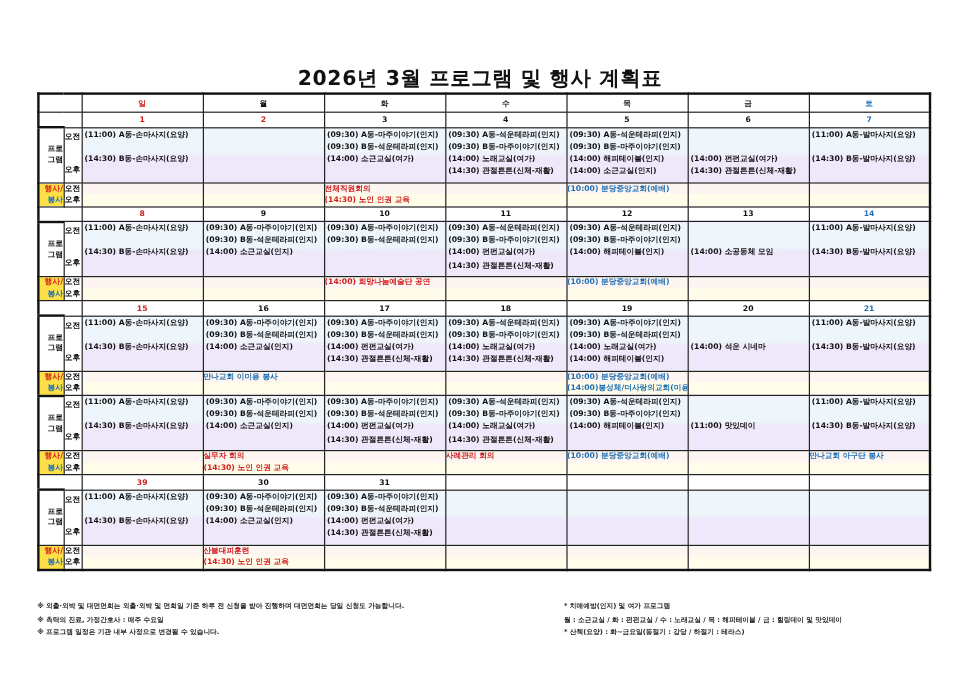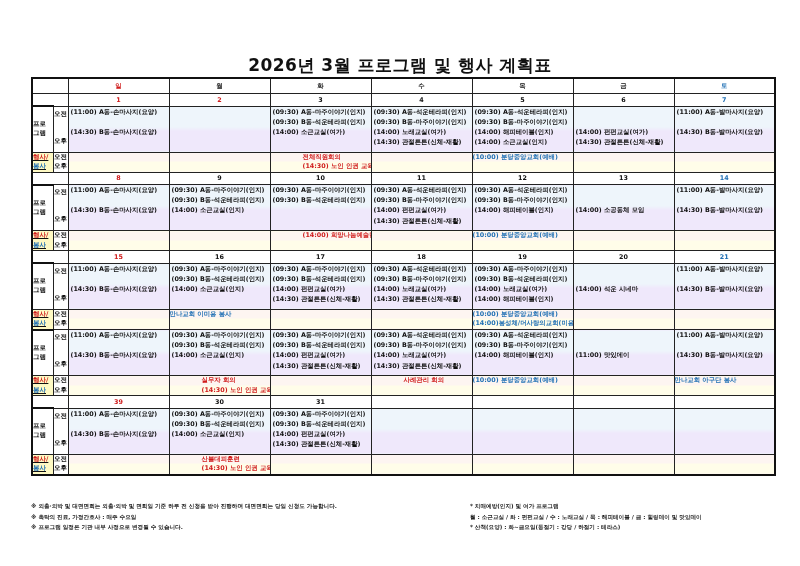--- a/index.html
+++ b/index.html
@@ -6,29 +6,29 @@
   body { width:800px; height:566px; position:relative; font-family:"DejaVu Sans", "Liberation Sans", sans-serif; color:#111; overflow:hidden; }
   .title { position:absolute; left:0; top:54px; width:800px; text-align:center; font-size:17px; font-weight:bold; letter-spacing:0.5px; }
   table.cal { position:absolute; left:31px; top:77px; border-collapse:collapse; table-layout:fixed; width:741px; border:2px solid #111; }
   table.cal td { border:1px solid #222; padding:0; vertical-align:top; font-size:6.4px; line-height:10.2px; overflow:hidden; white-space:nowrap; }
   col.c-l1 { width:21px; } col.c-l2 { width:15px; }
   col.c-d { width:101px; }
   .dow td { height:14px; text-align:center; vertical-align:middle !important; font-size:10px; font-weight:bold; border-bottom:1px solid #222; }
   .dnum td { height:11px; text-align:center; vertical-align:middle !important; font-size:9px; line-height:11px; font-weight:bold; background:#fff; border-top:2px solid #111; }
   .red { color:#d01c1c; } .blue { color:#1f6fb4; }
   .prog td.day { height:45px; background:linear-gradient(#eef5fb 0%, #eef5fb 45%, #efe8fb 55%, #efe8fb 100%); padding-left:2px; }
-  .prog td.lab1 { text-align:left; vertical-align:middle; font-size:6.5px; line-height:9px; font-weight:bold; border-top:2px solid #111; }
+  .prog td.lab1 { text-align:right; vertical-align:middle; font-size:6.5px; line-height:9px; font-weight:bold; border-top:2px solid #111; }
   .prog td.lab2 { font-size:6.5px; line-height:9px; font-weight:bold; }
   .prog td { border-top:2px solid #111; }
   .evt td { height:19px; background:linear-gradient(#fdf5f1 0%, #fdf5f1 50%, #fffde9 50%, #fffde9 100%); border-top:2px solid #444; padding-left:1px; }
-  .evt td.lab1 { font-size:6.5px; line-height:9.5px; font-weight:bold; text-align:left; background:#fef9c3;text-decoration:underline; }
+  .evt td.lab1 { font-size:6.5px; line-height:9.5px; font-weight:bold; text-align:right; background:#fde047; }
   .evt td.lab2 { font-size:6.5px; line-height:9.5px; font-weight:bold; background:#fff; }
   .lab2 .am, .lab2 .pm { display:block; text-align:center; }
   .prog .lab2 .am { margin-top:3px; } .prog .lab2 .pm { margin-top:18px; }
-  .ev-red { color:#d01c1c; font-weight:bold;margin-left:32px; }
+  .ev-red { color:#d01c1c; font-weight:bold; }
   .ev-blue { color:#1f6fb4; font-weight:bold; }
   .line { display:block; height:10.2px; font-weight:bold; }
   .notes { position:absolute; top:501px; font-size:5.6px; line-height:10.5px; color:#222; font-weight:bold; }
   .notes.left { left:31px; } .notes.right { left:470px; }
   .evt .line { height:9.5px; line-height:9.5px; }
 </style>
 </head>
 <body>
 
 <div class="title">2026년 3월 프로그램 및 행사 계획표</div>

